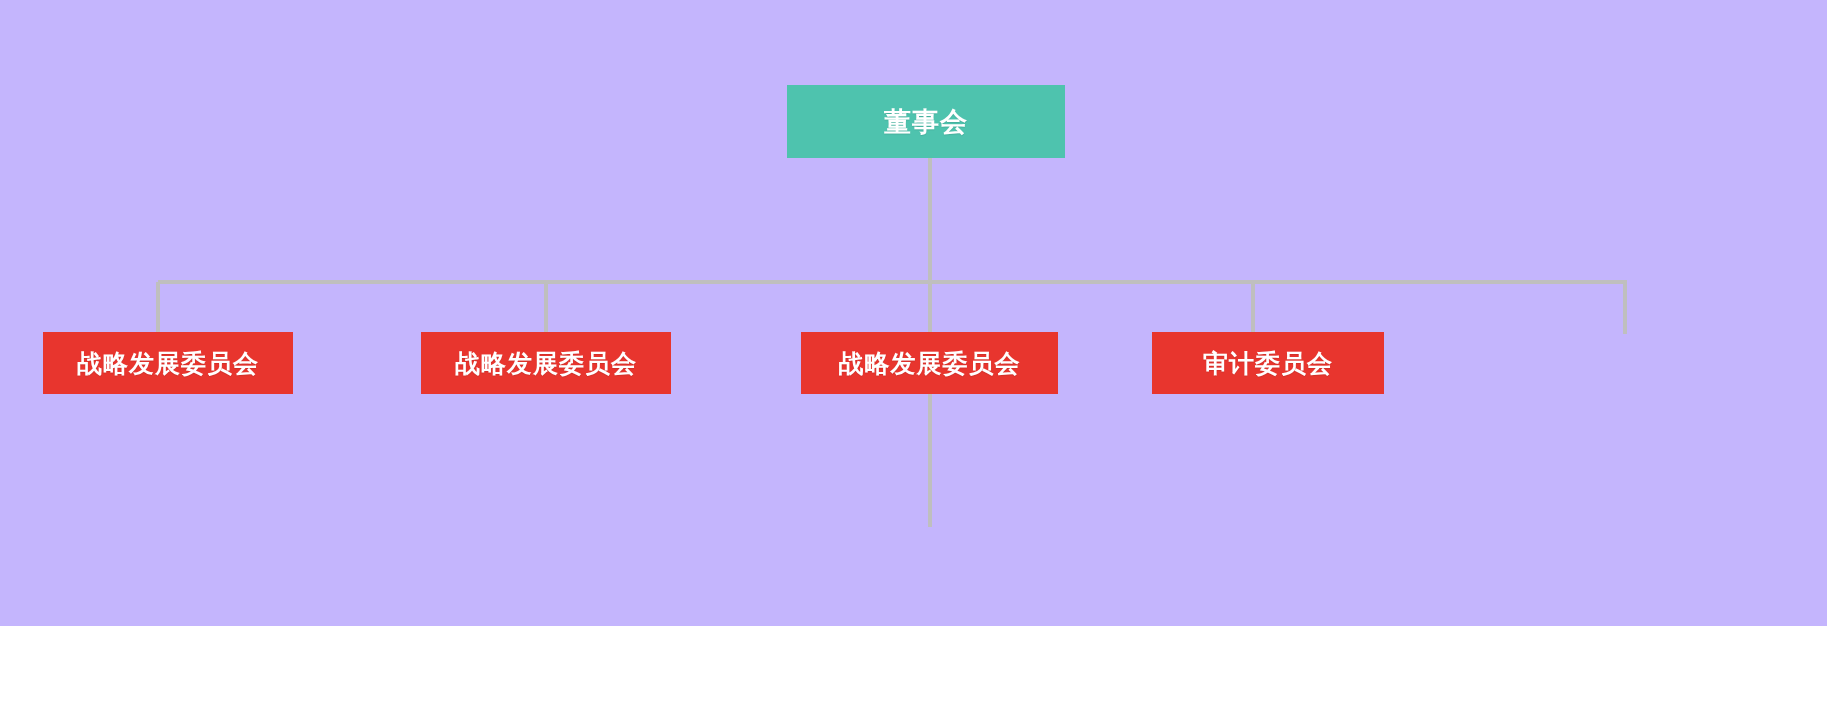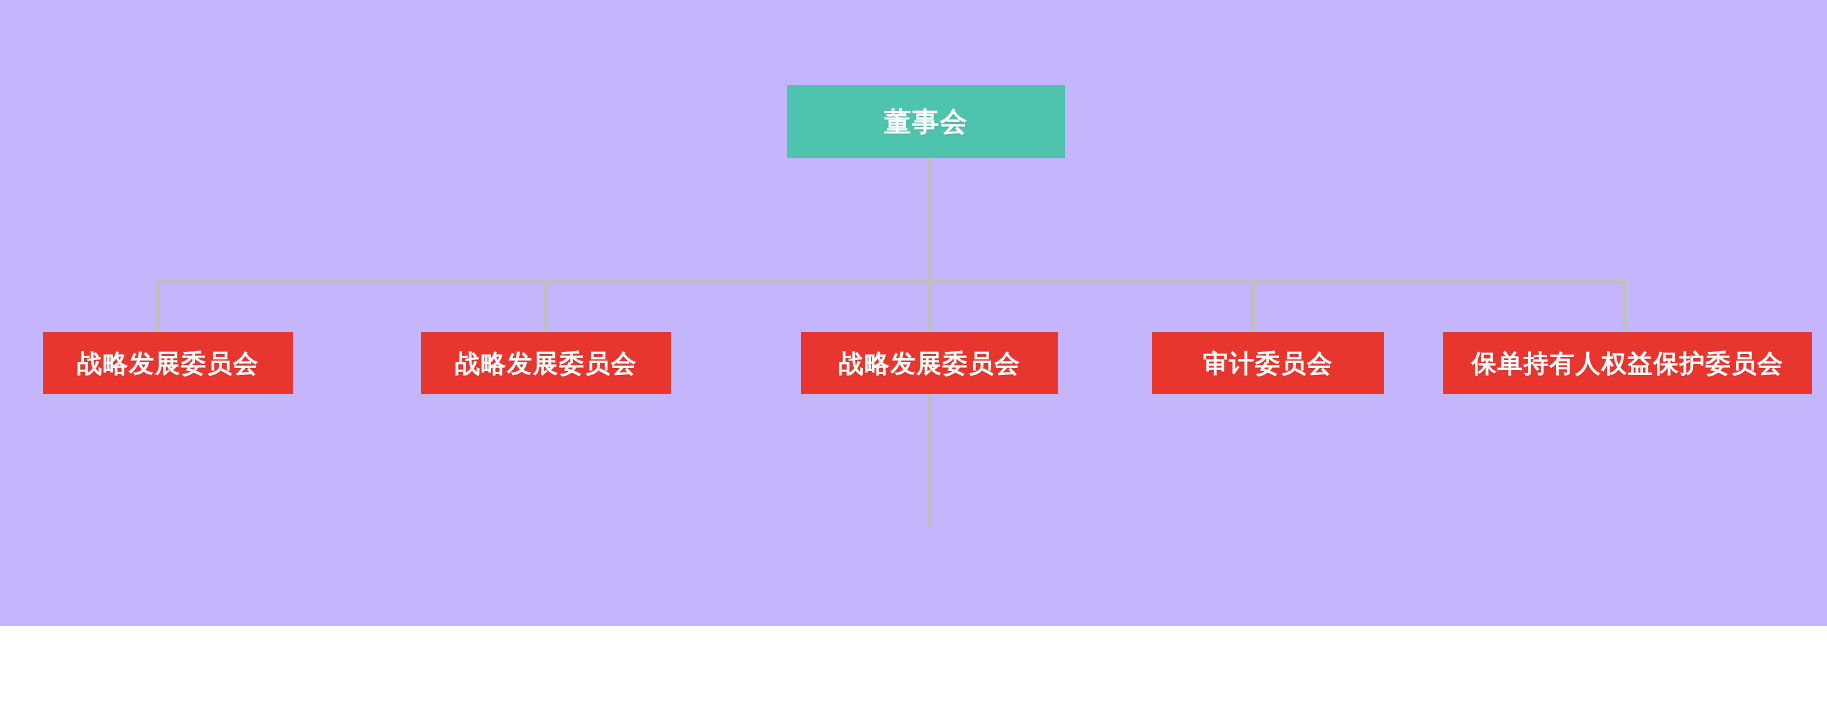--- a/index.html
+++ b/index.html
@@ -72,16 +72,15 @@
   <div class="node node-root" style="left:787px; top:85px; width:278px; height:73px; background:#4ec3ae;">董事会</div>
 
   <div class="node node-committee" style="left:43px; top:332px; width:250px; height:62px; background:#e8352e;">战略发展委员会</div>
 
   <div class="node node-committee" style="left:421px; top:332px; width:250px; height:62px; background:#e8352e;">战略发展委员会</div>
 
   <div class="node node-committee" style="left:801px; top:332px; width:257px; height:62px; background:#e8352e;">战略发展委员会</div>
 
   <div class="node node-committee" style="left:1152px; top:332px; width:232px; height:62px; background:#e8352e;">审计委员会</div>
 
-  <div class="node node-committee" style="left:1443px; top:332px; width:369px; height:62px; background:#e8352e;">保单持有人权益保护委员会</div>
 
 
 </div>
 
 </body></html>

